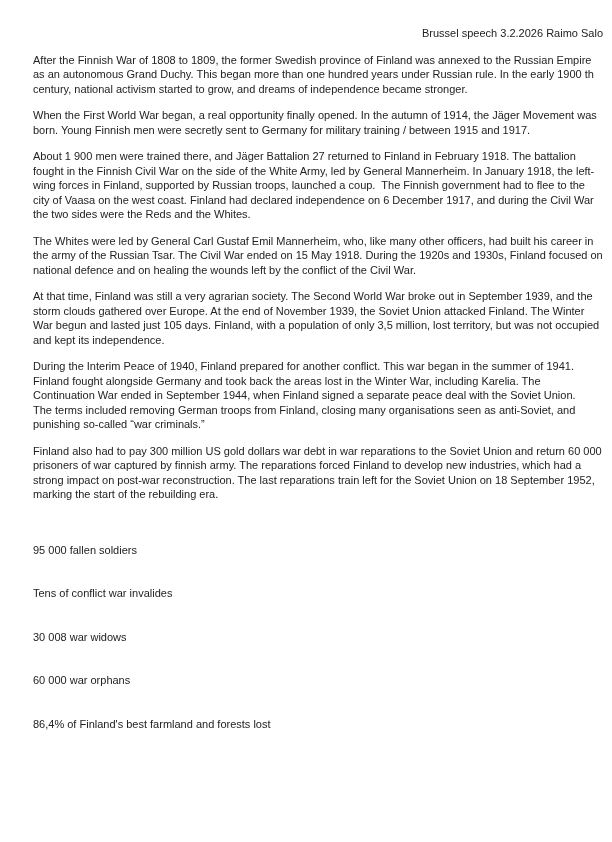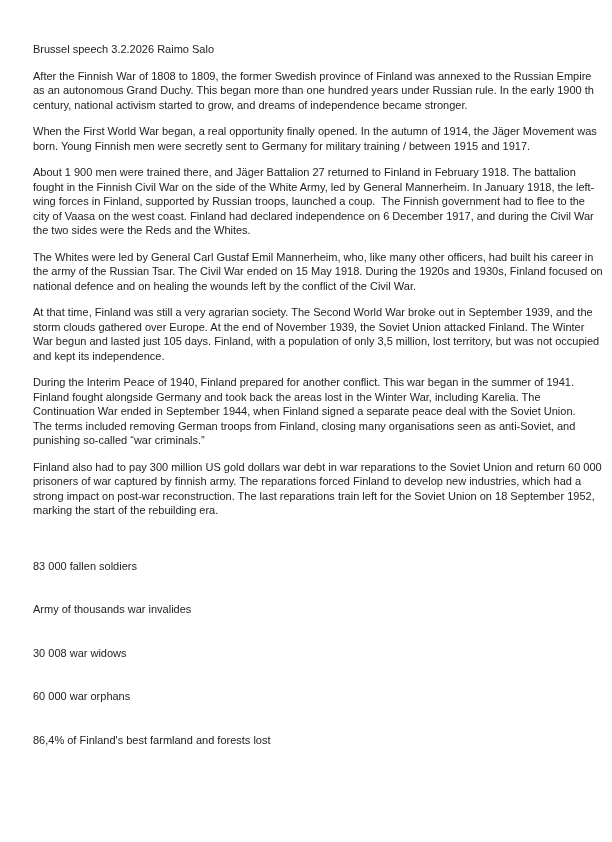--- a/index.html
+++ b/index.html
@@ -22,21 +22,21 @@
     font-size: 11px;
     line-height: 14.5px;
     color: #222222;
   }
   .doc-line, .para {
     max-width: 570px;
     white-space: pre-wrap;
     word-wrap: break-word;
   }
   .para { margin: 12px 0 0 0; }
-  .first { margin-top: 16px; }
+  .first { margin-top: 0; text-align: right; }
   .cost-line { white-space: pre-wrap; }
 </style>
 </head>
 <body>
 
 <div class="page">
 
   <div class="doc-line first">Brussel speech 3.2.2026 Raimo Salo</div>
 
 
@@ -51,22 +51,22 @@
   <div class="para">At that time, Finland was still a very agrarian society. The Second World War broke out in September 1939, and the storm clouds gathered over Europe. At the end of November 1939, the Soviet Union attacked Finland. The Winter War begun and lasted just 105 days. Finland, with a population of only 3,5 million, lost territory, but was not occupied and kept its independence.</div>
 
   <div class="para">During the Interim Peace of 1940, Finland prepared for another conflict. This war began in the summer of 1941.
 Finland fought alongside Germany and took back the areas lost in the Winter War, including Karelia. The Continuation War ended in September 1944, when Finland signed a separate peace deal with the Soviet Union.
 The terms included removing German troops from Finland, closing many organisations seen as anti-Soviet, and punishing so-called “war criminals.”</div>
 
   <div class="para">Finland also had to pay 300 million US gold dollars war debt in war reparations to the Soviet Union and return 60 000 prisoners of war captured by finnish army. The reparations forced Finland to develop new industries, which had a strong impact on post-war reconstruction. The last reparations train left for the Soviet Union on 18 September 1952, marking the start of the rebuilding era.</div>
 
 
   <div class="para">
-    <div class="cost-line">83 000 fallen soldiers</div>
-    <div class="cost-line">Army of thousands war invalides</div>
+    <div class="cost-line">95 000 fallen soldiers</div>
+    <div class="cost-line">Tens of conflict war invalides</div>
     <div class="cost-line">30 008 war widows</div>
     <div class="cost-line">60 000 war orphans</div>
     <div class="cost-line">86,4% of Finland's best farmland and forests lost</div>
     
     
   </div>
 
 </div>
 
 </body></html>

